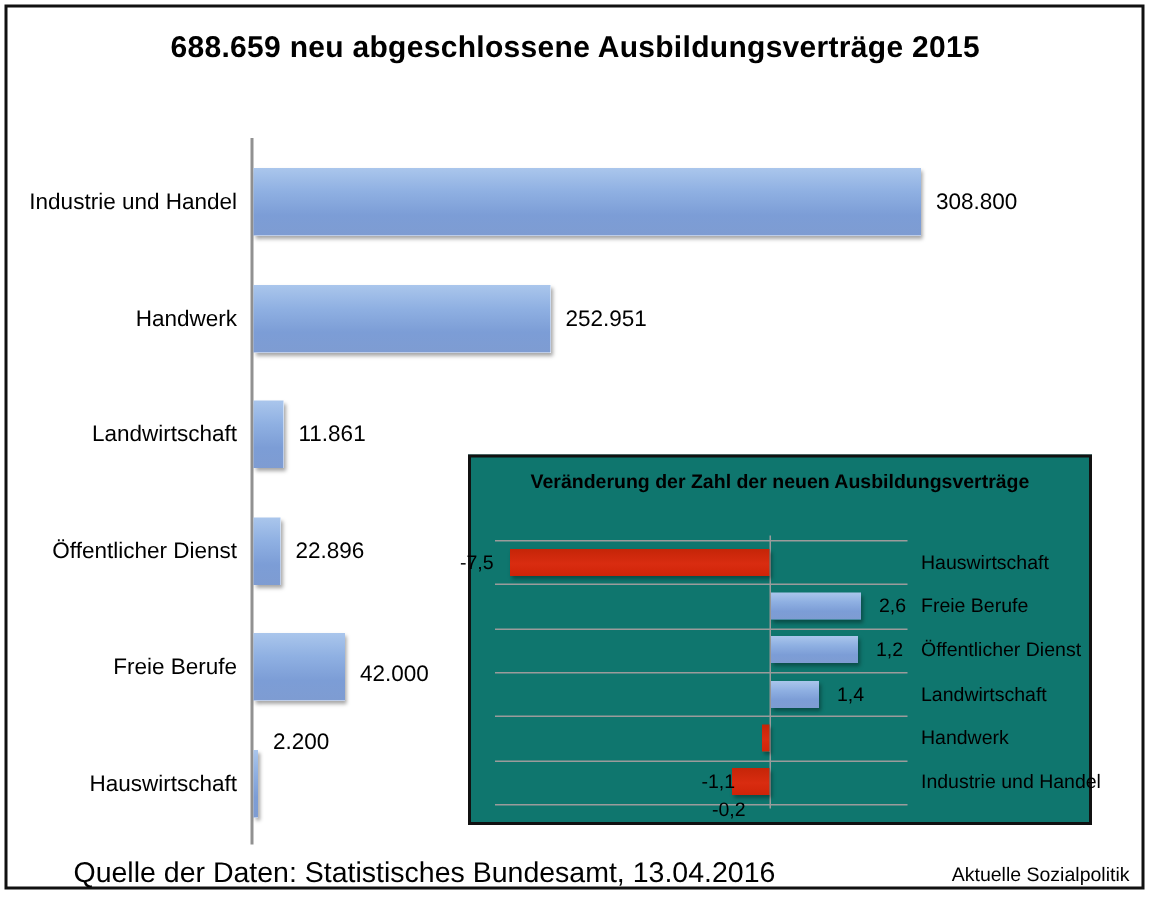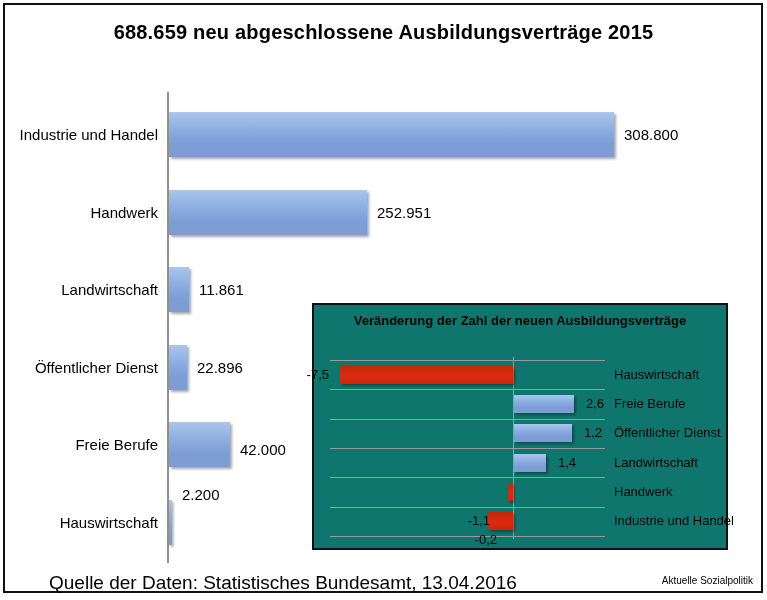--- a/index.html
+++ b/index.html
@@ -105,21 +105,21 @@
   }
   .src {
     position: absolute;
     left: 18px; top: 572px;
     font-size: 19px;
     margin-left: 31px;
   }
   .credit {
     position: absolute;
     right: 14px; top: 575px;
-    font-size: 10px;
+    font-size: 13px;
     text-align: right;
   }
 </style>
 </head>
 <body>
 
 <div class="canvas">
   <div class="frame"></div>
 
   <div class="title">688.659 neu abgeschlossene Ausbildungsverträge 2015</div>

